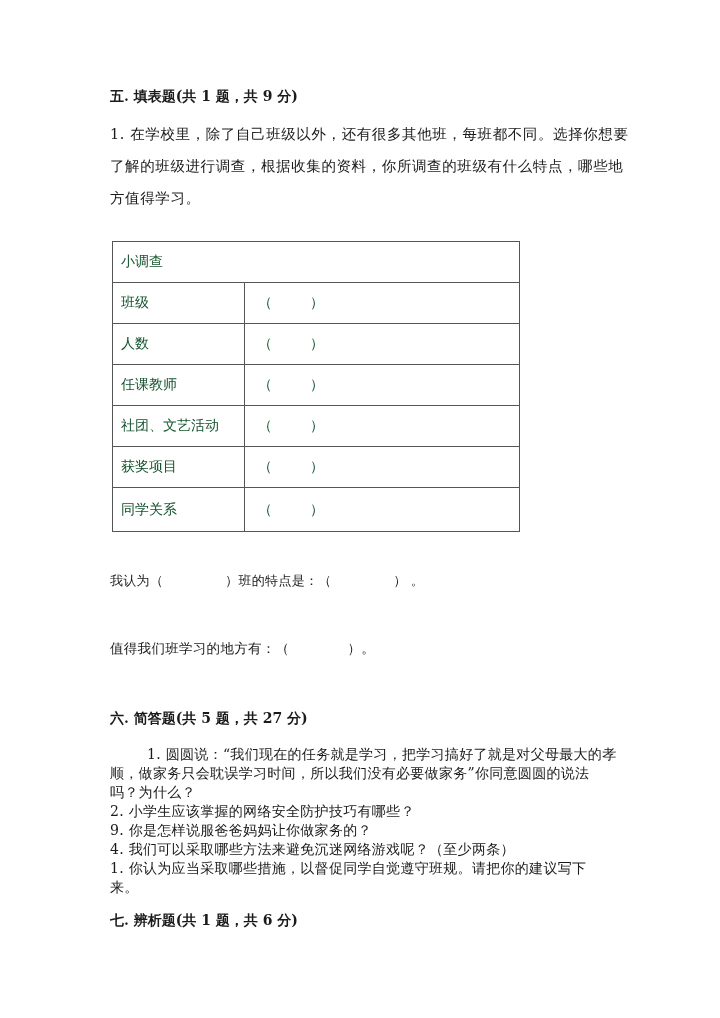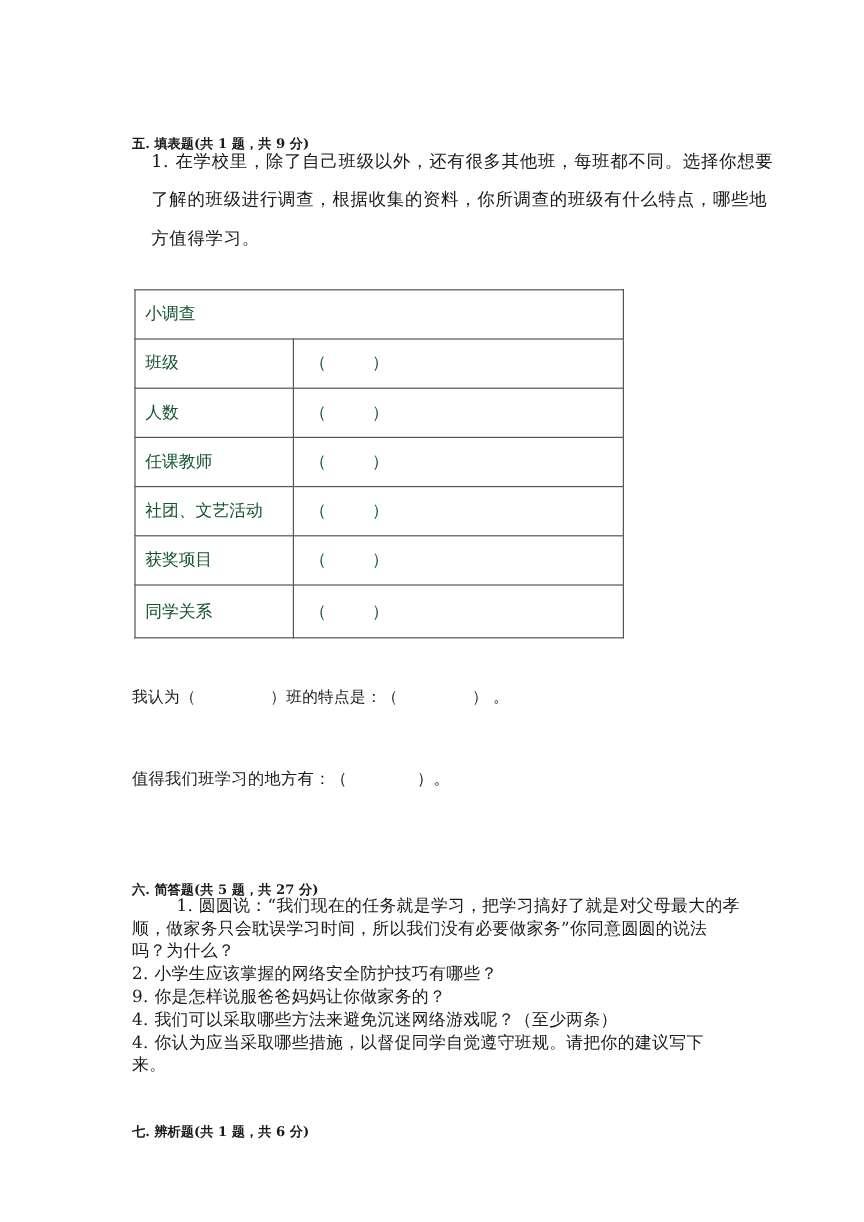--- a/index.html
+++ b/index.html
@@ -1,20 +1,20 @@
 <!DOCTYPE html>
 <html><head>
   <meta charset="utf-8">
   <style>
     html, body { margin: 0; padding: 0; background: #ffffff; }
     body { width: 720px; height: 1018px; position: relative; overflow: hidden;
            font-family: "DejaVu Serif", "Liberation Serif", serif; color: #1a1a1a; }
     .abs { position: absolute; white-space: nowrap; }
-    .heading { font-size: 11px; font-weight: bold; margin-top: 24px; }
-    .para { font-size: 14.5px; letter-spacing: 0.6px; margin-left: 16px; }
+    .heading { font-size: 14px; font-weight: bold; }
+    .para { font-size: 14.5px; letter-spacing: 0.6px; }
     .q { font-size: 14px; letter-spacing: 0.3px; }
     table.survey { position: absolute; left: 112px; top: 241px; width: 408px;
                    border-collapse: collapse; font-family: "DejaVu Sans", "Liberation Sans", sans-serif;
                    font-size: 14px; color: #14532d; }
     table.survey td { border: 1.5px solid #555; padding: 0 0 0 8px; height: 40px; vertical-align: middle; }
     table.survey td.label { width: 123px; }
     table.survey td.blank { padding-left: 13px; letter-spacing: 0; }
     .paren-gap { display: inline-block; width: 38px; }
     .fill-gap1 { display: inline-block; width: 62px; }
     .fill-gap2 { display: inline-block; width: 62px; }
@@ -73,17 +73,17 @@
 
 <div class="abs heading" style="left:110px; top:710px;">六. 简答题(共 5 题，共 27 分)</div>
 
 <div>
   <div class="abs q" style="left:110px; top:746px;margin-left:37px;">1. 圆圆说：“我们现在的任务就是学习，把学习搞好了就是对父母最大的孝</div>
   <div class="abs q" style="left:110px; top:765px;">顺，做家务只会耽误学习时间，所以我们没有必要做家务”你同意圆圆的说法</div>
   <div class="abs q" style="left:110px; top:784px;">吗？为什么？</div>
   <div class="abs q" style="left:110px; top:803px;">2. 小学生应该掌握的网络安全防护技巧有哪些？</div>
   <div class="abs q" style="left:110px; top:822px;">9. 你是怎样说服爸爸妈妈让你做家务的？</div>
   <div class="abs q" style="left:110px; top:841px;">4. 我们可以采取哪些方法来避免沉迷网络游戏呢？（至少两条）</div>
-  <div class="abs q" style="left:110px; top:860px;">4. 你认为应当采取哪些措施，以督促同学自觉遵守班规。请把你的建议写下</div>
+  <div class="abs q" style="left:110px; top:860px;">1. 你认为应当采取哪些措施，以督促同学自觉遵守班规。请把你的建议写下</div>
   <div class="abs q" style="left:110px; top:879px;">来。</div>
 </div>
 
 <div class="abs heading" style="left:110px; top:912px;">七. 辨析题(共 1 题，共 6 分)</div>
 
 </body></html>

